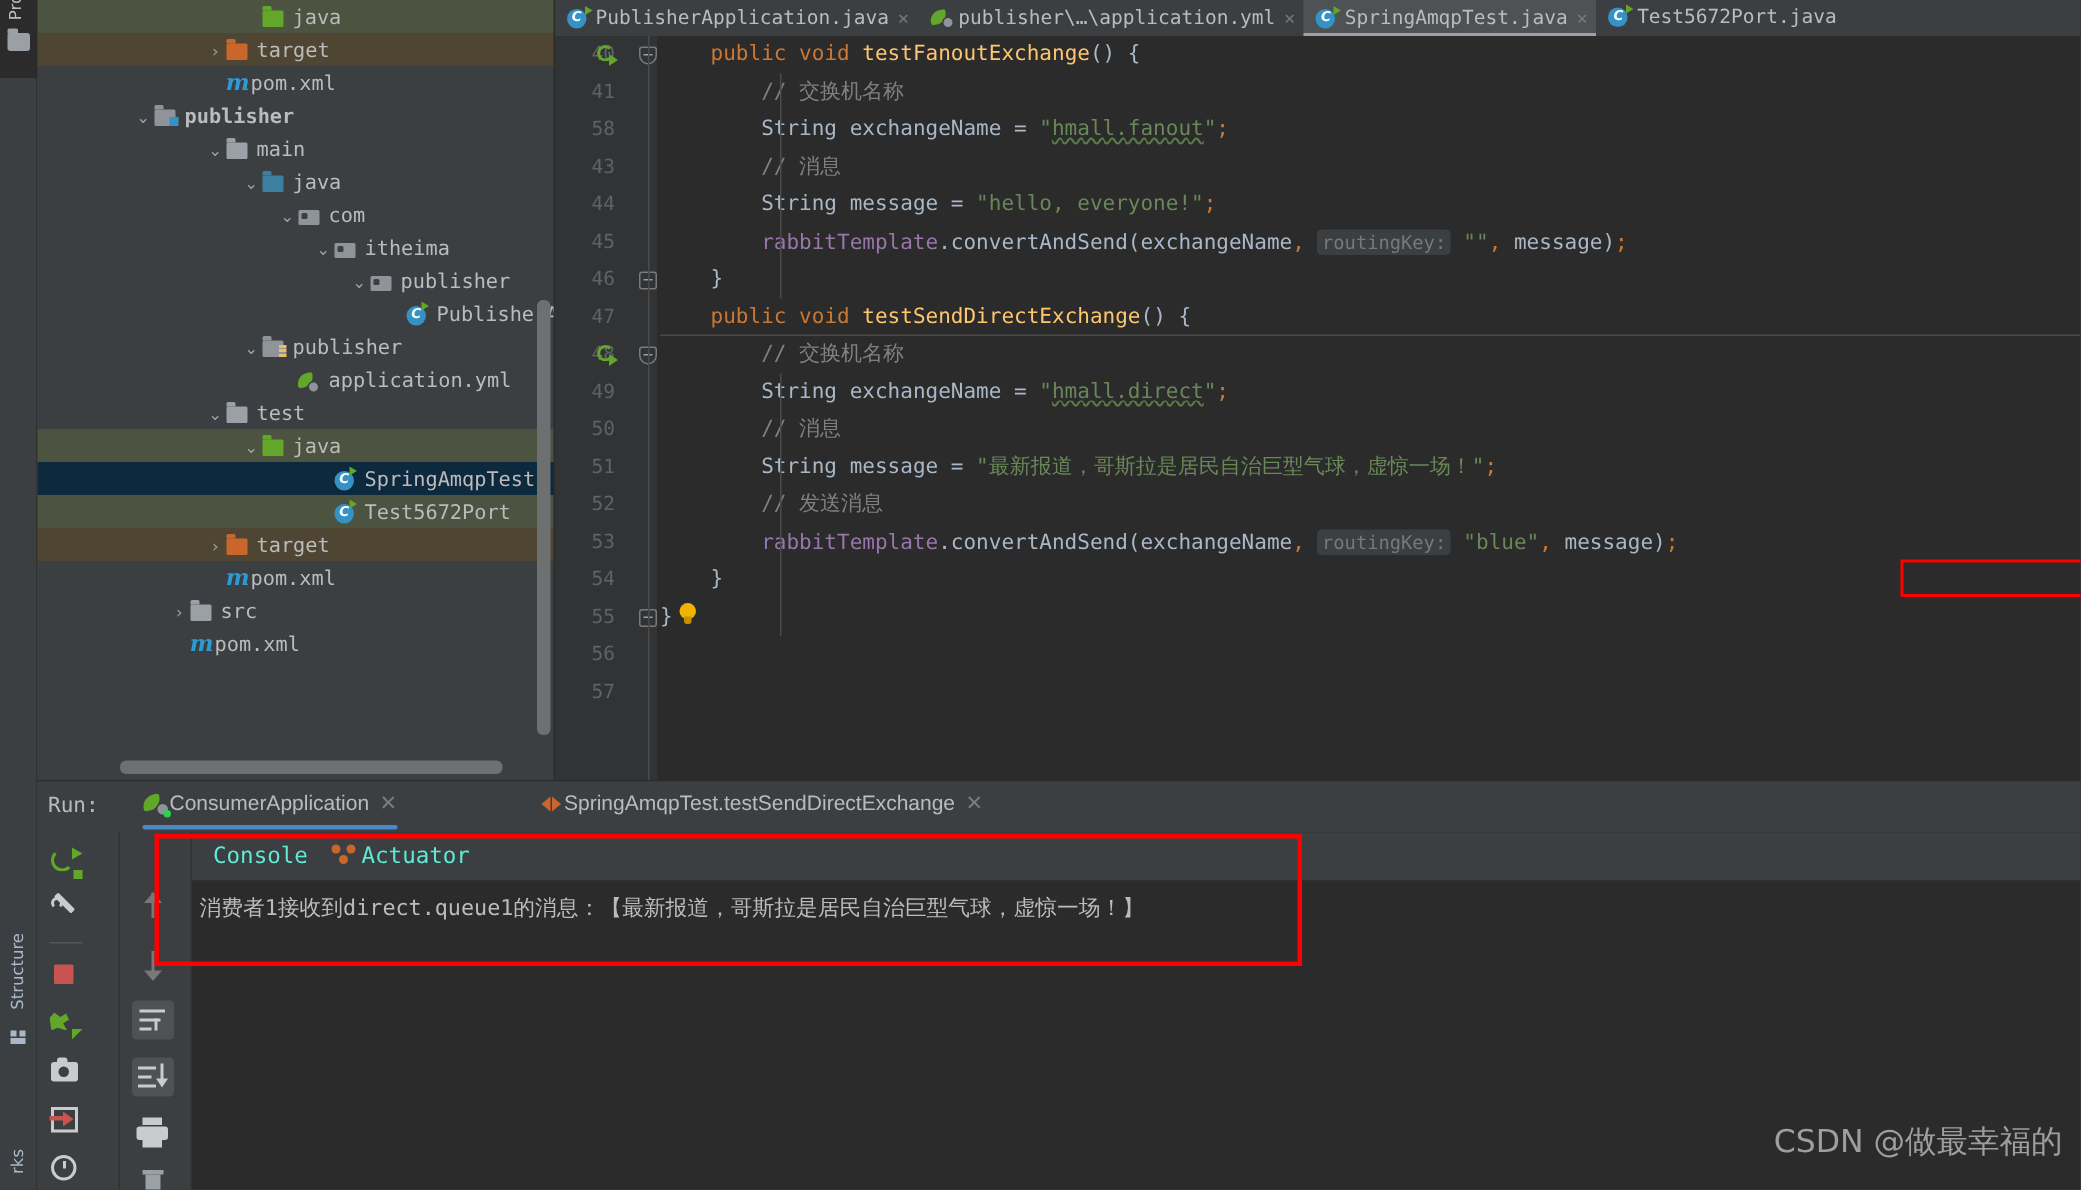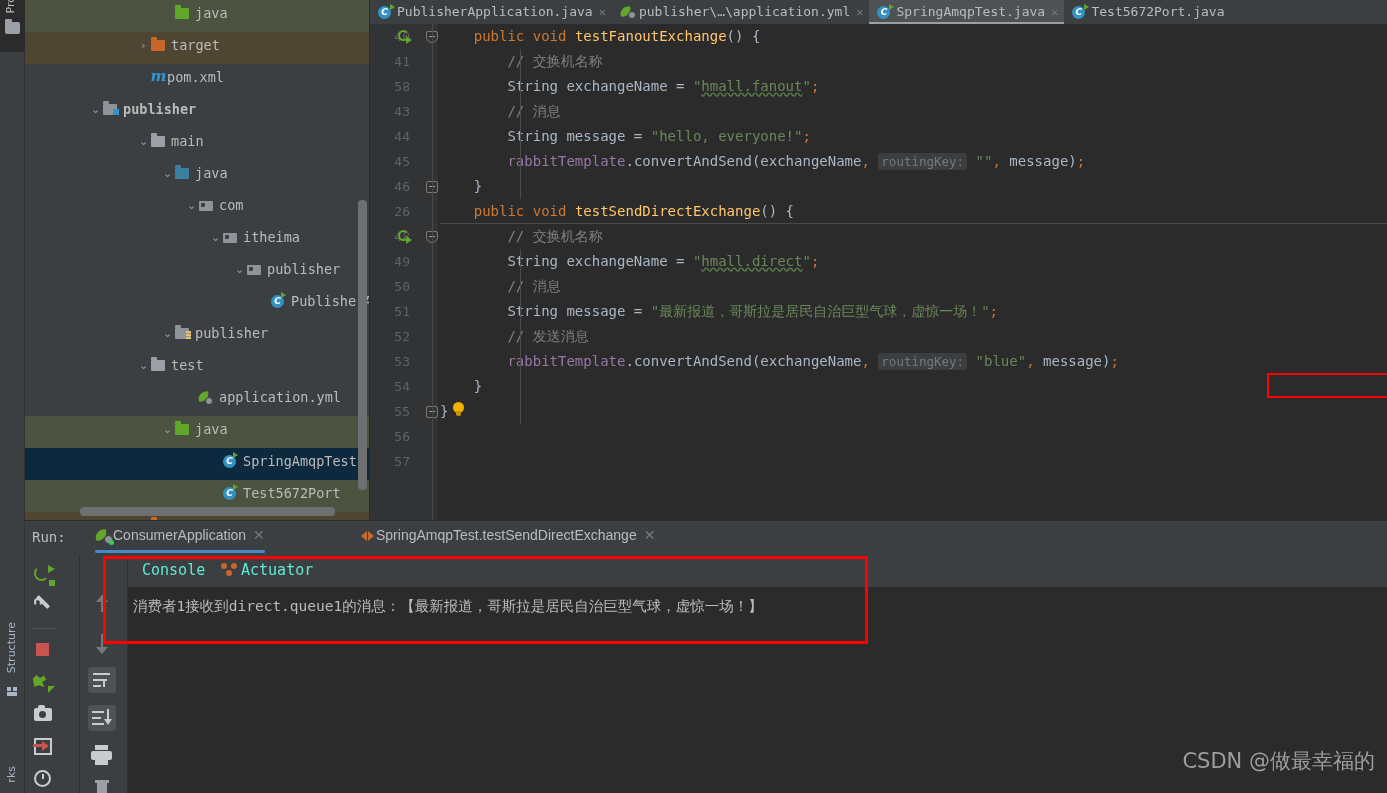--- a/index.html
+++ b/index.html
@@ -63,21 +63,21 @@
 
   
   .project-panel {
     position: absolute; left: 25px; top: 0;
     width: 345px; height: 520px;
     background: #3c3f41;
     overflow: hidden;
   }
   .tree-row {
     position: relative;
-    height: 32px;
+    height: 22px;
     line-height: 25px;
     white-space: nowrap;
     font-family: "DejaVu Sans Mono", monospace;
     font-size: 13.5px;
     color: #bbbbbb;
     padding-left: 0;
     box-sizing: border-box;
   }
   .tree-row.hl-green { background: #4c5340; }
   .tree-row.hl-brown { background: #4e4632; }
@@ -340,25 +340,25 @@
         <div class="tree-row hl-brown"><span style="display:inline-block;width:112px"></span><span class="arrow">›</span><span class="ic f-orange"><i class="f-base"></i></span><span class="tree-label">target</span></div>
         <div class="tree-row"><span style="display:inline-block;width:112px"></span><span class="arrow"></span><span class="ic-maven">m</span><span class="tree-label">pom.xml</span></div>
         <div class="tree-row"><span style="display:inline-block;width:64px"></span><span class="arrow">⌄</span><span class="ic f-module"><i class="f-base"></i><i class="corner"></i></span><span class="tree-label bold">publisher</span></div>
         <div class="tree-row"><span style="display:inline-block;width:112px"></span><span class="arrow">⌄</span><span class="ic f-grey"><i class="f-base"></i></span><span class="tree-label">main</span></div>
         <div class="tree-row"><span style="display:inline-block;width:136px"></span><span class="arrow">⌄</span><span class="ic f-blue"><i class="f-base"></i></span><span class="tree-label">java</span></div>
         <div class="tree-row"><span style="display:inline-block;width:160px"></span><span class="arrow">⌄</span><span class="ic f-pkg"><i class="f-base"></i><i class="dot"></i></span><span class="tree-label">com</span></div>
         <div class="tree-row"><span style="display:inline-block;width:184px"></span><span class="arrow">⌄</span><span class="ic f-pkg"><i class="f-base"></i><i class="dot"></i></span><span class="tree-label">itheima</span></div>
         <div class="tree-row"><span style="display:inline-block;width:208px"></span><span class="arrow">⌄</span><span class="ic f-pkg"><i class="f-base"></i><i class="dot"></i></span><span class="tree-label">publisher</span></div>
         <div class="tree-row"><span style="display:inline-block;width:232px"></span><span class="arrow"></span><span class="ic ic-spring-wrap"><i class="ic-class ic-class-run" style="background:#3592c4;">C</i></span><span class="tree-label">PublisherApp</span></div>
         <div class="tree-row"><span style="display:inline-block;width:136px"></span><span class="arrow">⌄</span><span class="ic f-res"><i class="f-base"></i><i class="corner"></i></span><span class="tree-label">publisher</span></div>
-        <div class="tree-row"><span style="display:inline-block;width:112px"></span><span class="arrow">⌄</span><span class="ic f-grey"><i class="f-base"></i></span><span class="tree-label">test</span></div>
         <div class="tree-row"><span style="display:inline-block;width:160px"></span><span class="arrow"></span><span class="ic"><i class="ic-spring">
               <i class="leaf"></i>
               <i class="bug"></i>
             </i></span><span class="tree-label">application.yml</span></div>
+        <div class="tree-row"><span style="display:inline-block;width:112px"></span><span class="arrow">⌄</span><span class="ic f-grey"><i class="f-base"></i></span><span class="tree-label">test</span></div>
         <div class="tree-row hl-green"><span style="display:inline-block;width:136px"></span><span class="arrow">⌄</span><span class="ic f-green"><i class="f-base"></i></span><span class="tree-label">java</span></div>
         <div class="tree-row hl-sel"><span style="display:inline-block;width:184px"></span><span class="arrow"></span><span class="ic"><i class="ic-class ic-class-run">C</i></span><span class="tree-label">SpringAmqpTest</span></div>
         <div class="tree-row hl-green"><span style="display:inline-block;width:184px"></span><span class="arrow"></span><span class="ic"><i class="ic-class ic-class-run">C</i></span><span class="tree-label">Test5672Port</span></div>
         <div class="tree-row hl-brown"><span style="display:inline-block;width:112px"></span><span class="arrow">›</span><span class="ic f-orange"><i class="f-base"></i></span><span class="tree-label">target</span></div>
         <div class="tree-row"><span style="display:inline-block;width:112px"></span><span class="arrow"></span><span class="ic-maven">m</span><span class="tree-label">pom.xml</span></div>
         <div class="tree-row"><span style="display:inline-block;width:88px"></span><span class="arrow">›</span><span class="ic f-grey"><i class="f-base"></i></span><span class="tree-label">src</span></div>
         <div class="tree-row"><span style="display:inline-block;width:88px"></span><span class="arrow"></span><span class="ic-maven">m</span><span class="tree-label">pom.xml</span></div>
       </div>
     <div class="tree-scroll-v"></div>
     <div class="tree-scroll-h"></div>
@@ -370,21 +370,21 @@
 
     <div class="code-wrap">
       <div class="gutter" id="gutter">
           <div class="gutter-line" style="top: 0px;">40</div>
           <div class="gutter-line" style="top: 25px;">41</div>
           <div class="gutter-line" style="top: 50px;">58</div>
           <div class="gutter-line" style="top: 75px;">43</div>
           <div class="gutter-line" style="top: 100px; text-align: right;">44</div>
           <div class="gutter-line" style="top: 125px;">45</div>
           <div class="gutter-line" style="top: 150px;">46</div>
-          <div class="gutter-line" style="top: 175px;">26</div>
+          <div class="gutter-line" style="top: 175px;">47</div>
           <div class="gutter-line" style="top: 200px;">48</div>
           <div class="gutter-line" style="top: 225px;">49</div>
           <div class="gutter-line" style="top: 250px;">50</div>
           <div class="gutter-line" style="top: 275px;">51</div>
           <div class="gutter-line" style="top: 300px;">52</div>
           <div class="gutter-line" style="top: 325px;">53</div>
           <div class="gutter-line" style="top: 350px;">54</div>
           <div class="gutter-line" style="top: 375px;">55</div>
           <div class="gutter-line" style="top: 400px;">56</div>
           <div class="gutter-line" style="top: 425px;">57</div>

